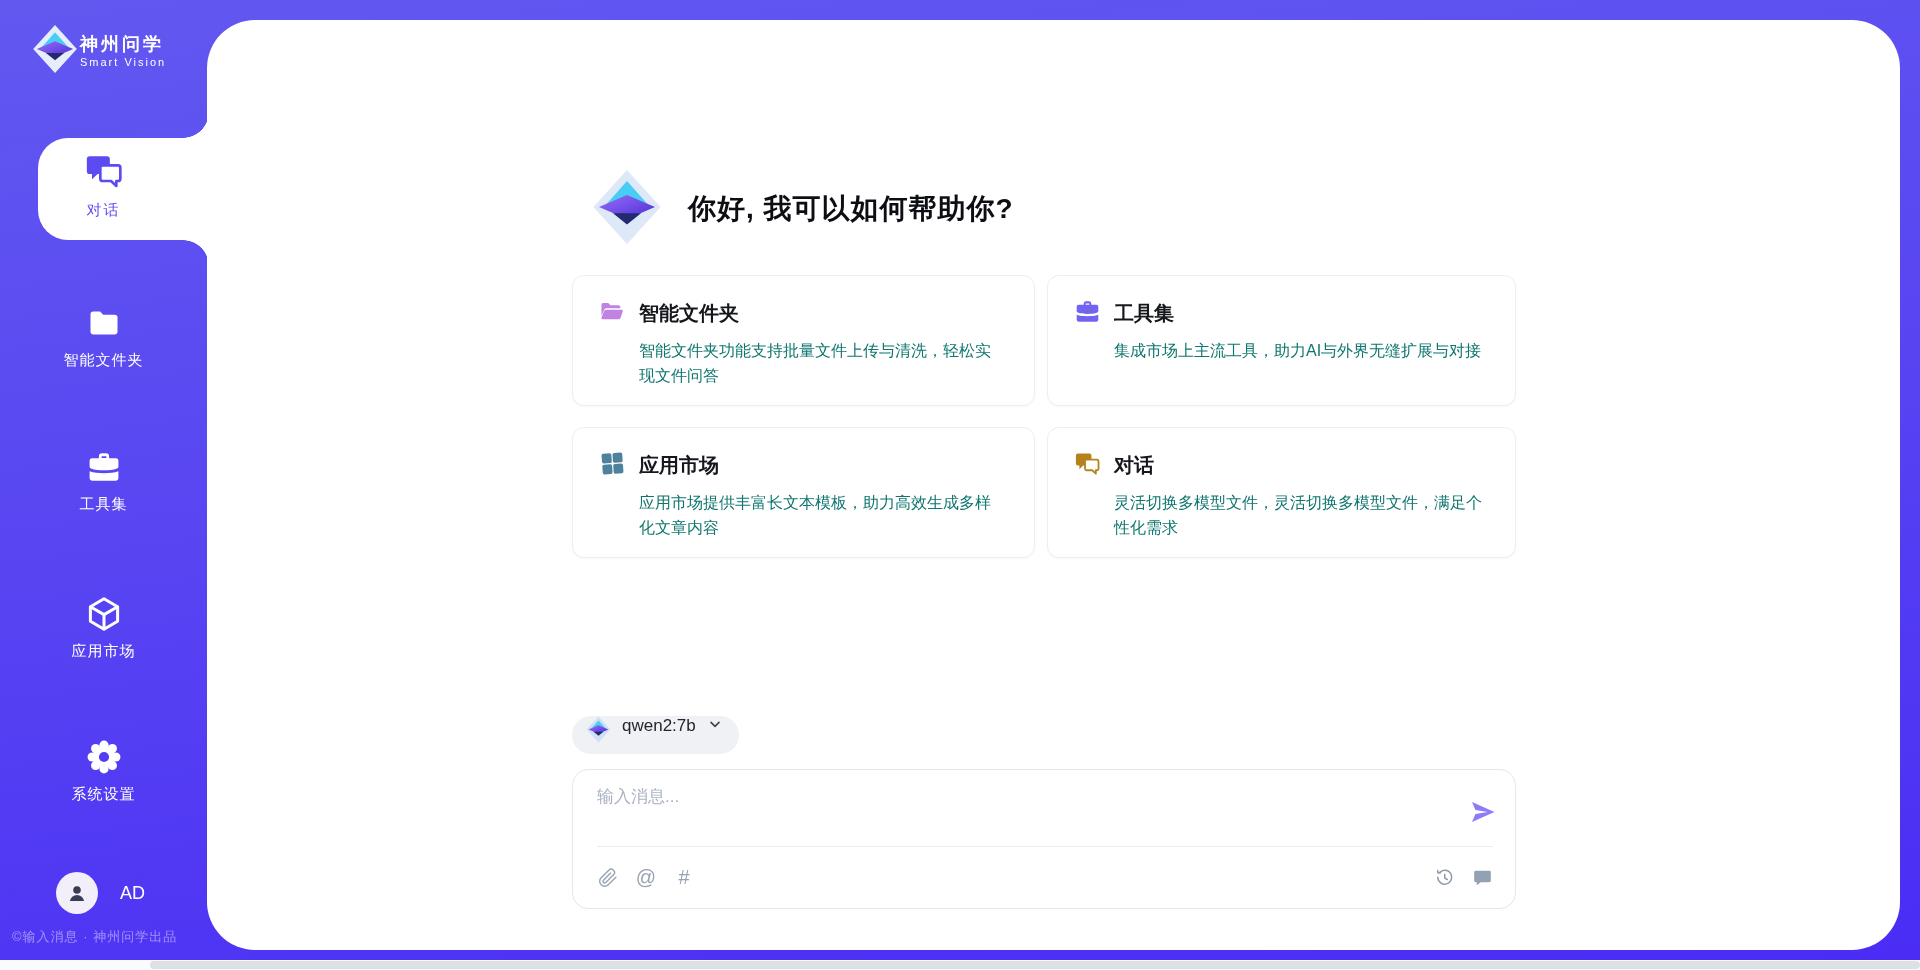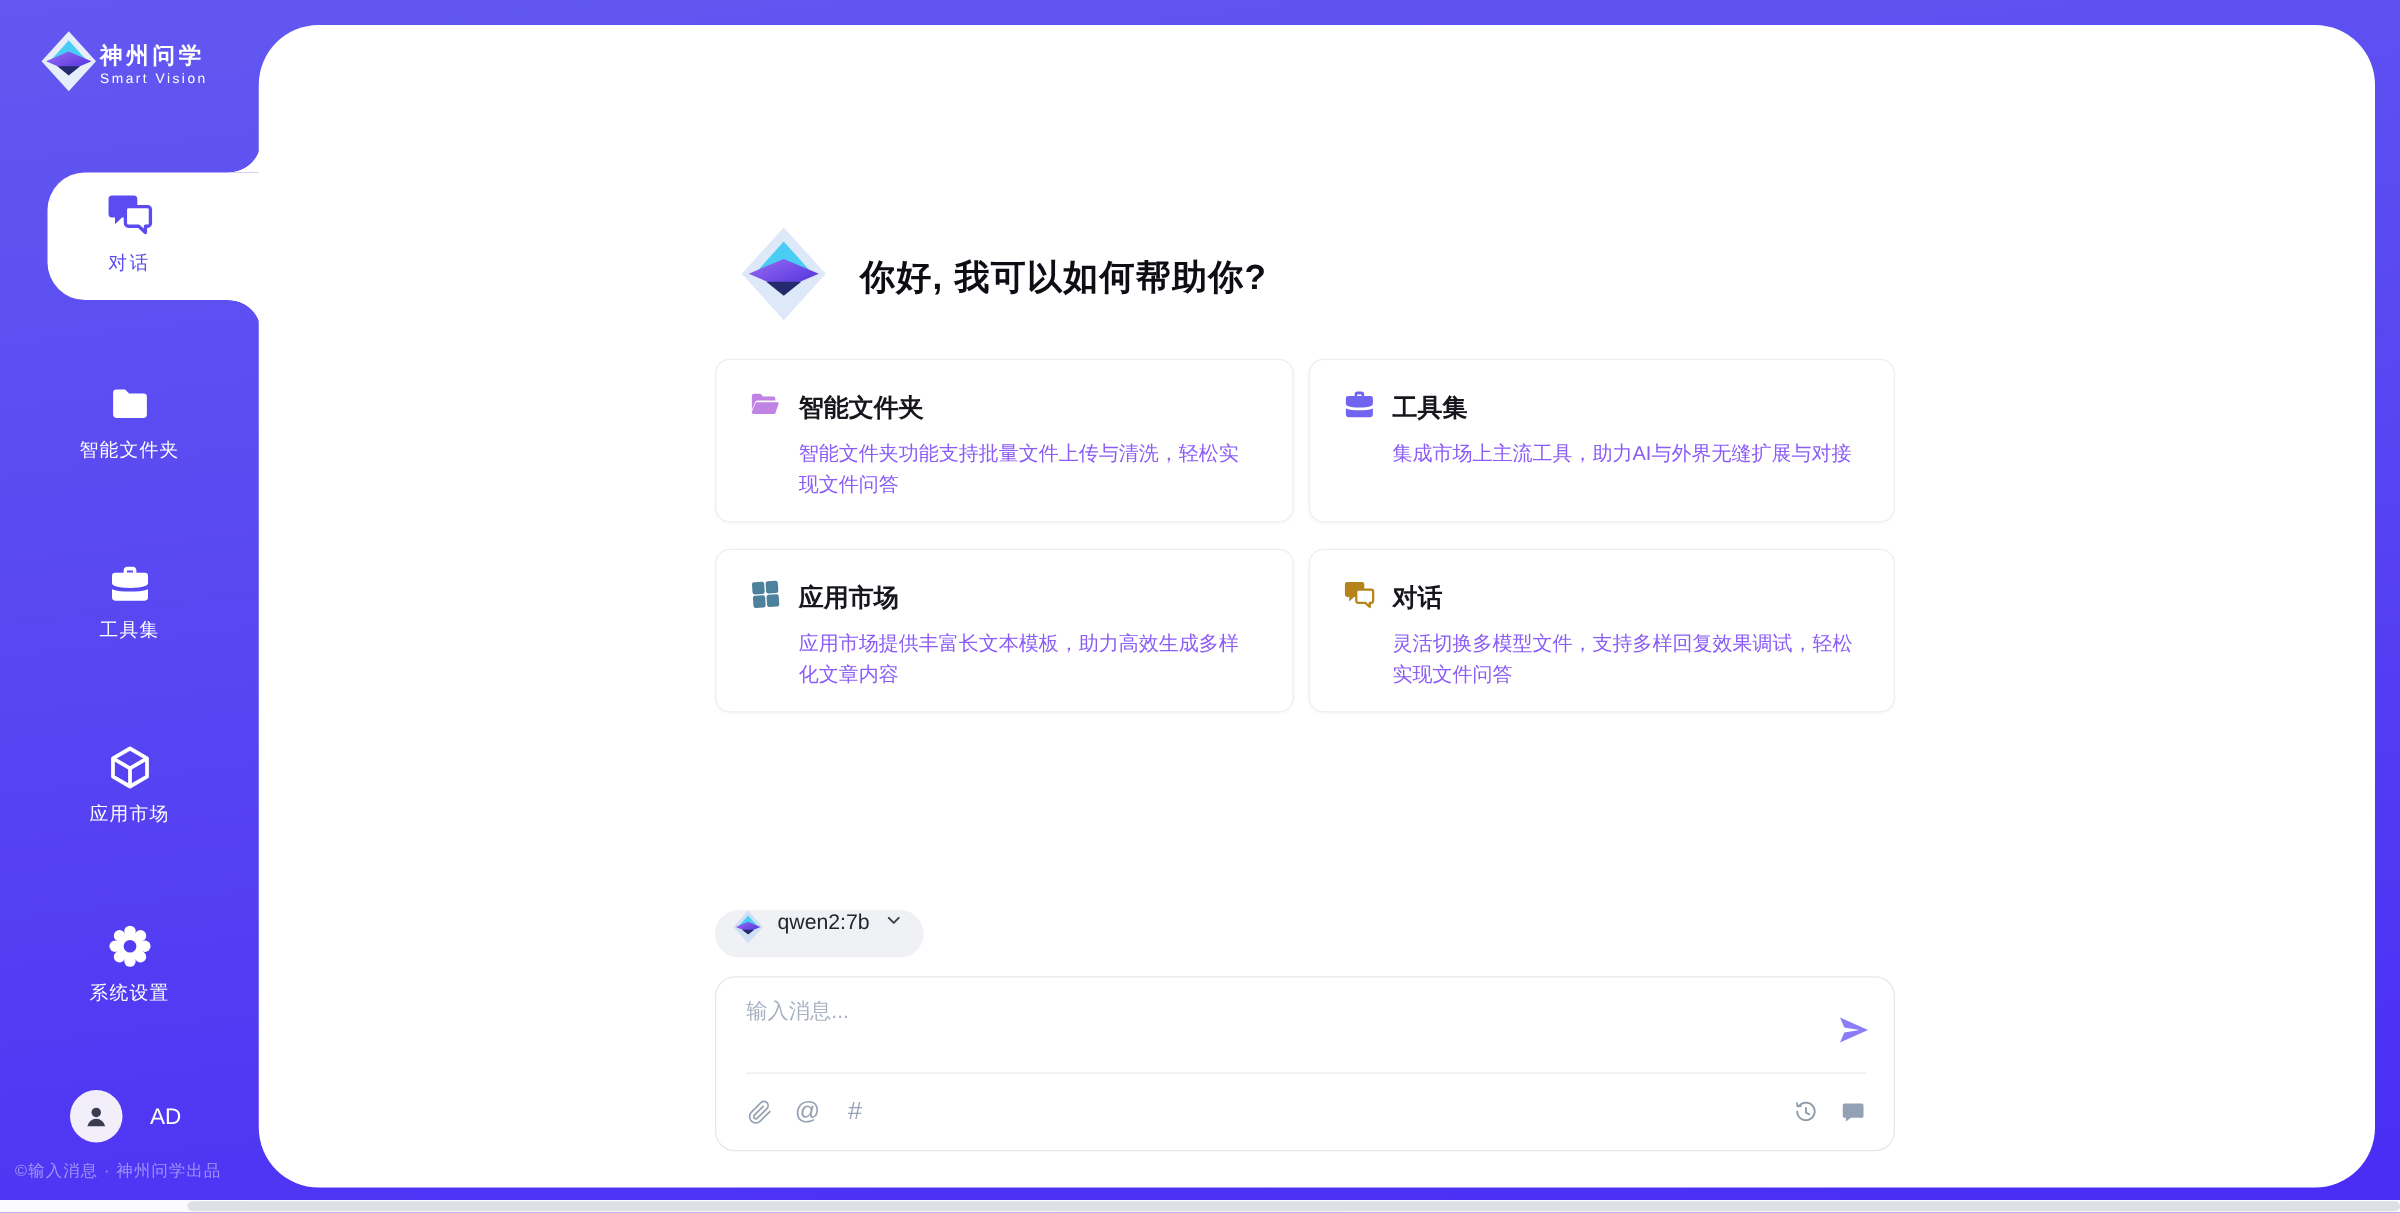--- a/index.html
+++ b/index.html
@@ -24,30 +24,30 @@
   .nav-blob::after  { bottom:-26px; background:radial-gradient(circle 26px at 0 100%, rgba(0,0,0,0) 25.5px, #fff 26px); }
   .nav-active { top:150px; color:#5b4bf0; z-index:3; }
   .nav-active .nicon { width:42px; height:42px; }
   .nav-active .nlabel { font-weight:500; letter-spacing:2px; }
   .user-row { position:absolute; left:56px; top:872px; display:flex; align-items:center; gap:22px; }
   .avatar { width:42px; height:42px; border-radius:50%; background:#f3effa; display:flex; align-items:center; justify-content:center; }
   .user-name { color:#fff; font-size:18px; }
   .copyright { position:absolute; left:12px; top:928px; color:rgba(255,255,255,0.45); font-size:13px; letter-spacing:1px; }
   
   .panel { position:absolute; left:207px; top:20px; width:1693px; height:930px; background:#fff; border-radius:48px; z-index:1; }
-  .content { position:absolute; left:365px; top:12px; width:944px; height:100%; }
+  .content { position:absolute; left:365px; top:0; width:944px; height:100%; }
   .greeting { position:absolute; top:146px; left:20px; display:flex; align-items:center; gap:26px; }
   .greeting svg { width:70px; height:82px; }
   .greeting-text { font-size:28px; font-weight:700; color:#0c0e13; letter-spacing:1px; }
   .cards { position:absolute; top:255px; left:0; width:944px; display:grid; grid-template-columns:463px 469px; column-gap:12px; row-gap:21px; }
   .card { height:131px; background:#fff; border:1px solid #eceef3; border-radius:12px; padding:22px 26px 0 26px; box-shadow:0 1px 3px rgba(16,24,40,0.03); cursor:pointer; }
   .card-head { display:flex; align-items:center; gap:13px; }
   .card-head svg { width:27px; height:27px; flex:0 0 auto; }
   .card-title { font-size:20px; font-weight:700; color:#15171c; }
-  .card-desc { margin-top:10px; margin-left:40px; font-size:16px; color:#8b5cf6; line-height:1.55; padding-right:6px; }
+  .card-desc { margin-top:10px; margin-left:40px; font-size:16px; color:#0f766e; line-height:1.55; padding-right:6px; }
   
   .model-pill { position:absolute; top:696px; left:0; height:38px; background:#eff1f5; border-radius:19px; display:inline-flex; align-items:flex-start; gap:11px; padding:0 16px 0 14px; cursor:pointer; }
   .model-pill svg.dia { width:25px; height:27px; }
   .model-label { font-size:17px; color:#21262f; }
   .model-pill svg.chev { width:16px; height:16px; }
   
   .composer { position:absolute; top:749px; left:0; width:944px; height:140px; background:#fff; border:1px solid #e3e7ee; border-radius:16px; }
   .composer textarea { position:absolute; left:24px; top:15px; width:860px; height:56px; border:none; outline:none; resize:none; font-size:17px; color:#2a3040; font-family:inherit; background:transparent; }
   .composer textarea::placeholder { color:#a9b2c2; }
   .send-btn { position:absolute; right:18px; top:28px; width:28px; height:28px; cursor:pointer; }
@@ -234,21 +234,21 @@
       <div class="card">
         <div class="card-head">
           <span style="color: rgb(181, 131, 28);">
             <svg viewBox="0 0 24 24" style="width:27px;height:27px;">
               <path d="M3.4 3.2h10.4a1.7 1.7 0 0 1 1.7 1.7v7.2a1.7 1.7 0 0 1-1.7 1.7H8.2l-3.4 3.2v-3.2h-1.4a1.7 1.7 0 0 1-1.7-1.7V4.9a1.7 1.7 0 0 1 1.7-1.7z" fill="currentColor"></path>
               <path d="M11.2 8.6h9.2a1.4 1.4 0 0 1 1.4 1.4v6.6a1.4 1.4 0 0 1-1.4 1.4h-1v3l-3.2-3h-5a1.4 1.4 0 0 1-1.4-1.4v-6.6a1.4 1.4 0 0 1 1.4-1.4z" fill="#fff" stroke="currentColor" stroke-width="1.6" stroke-linejoin="round"></path>
             </svg>
           </span>
           <span class="card-title">对话</span>
         </div>
-        <div class="card-desc">灵活切换多模型文件，支持多样回复效果调试，轻松实现文件问答</div>
+        <div class="card-desc">灵活切换多模型文件，灵活切换多模型文件，满足个性化需求</div>
       </div>
 
     </div>
 
     <div class="model-pill">
       <span>
         <svg class="dia" viewBox="0 0 100 110">
           <defs>
               <linearGradient id="dg3" x1="0" y1="0" x2="1" y2="1">
             <stop offset="0" stop-color="#9a6cf5"></stop>

